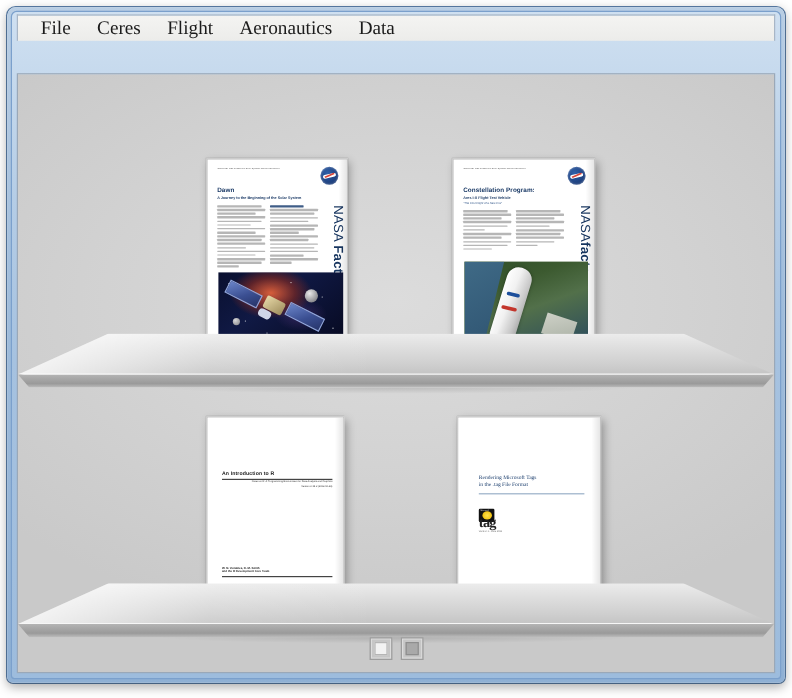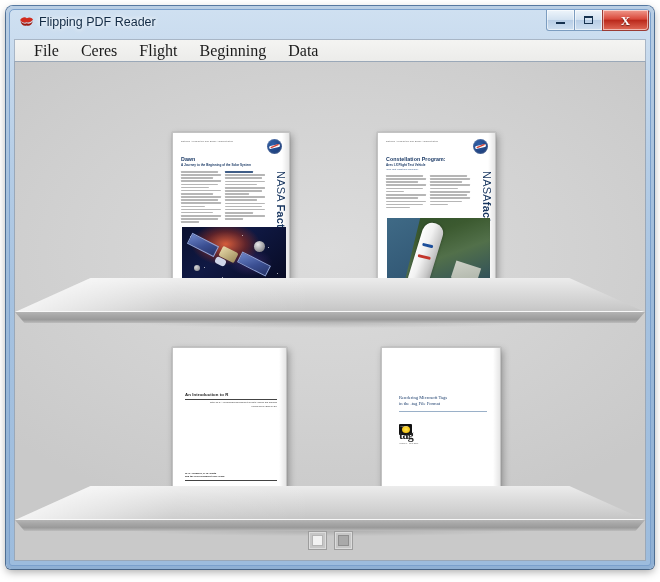--- a/index.html
+++ b/index.html
@@ -368,45 +368,26 @@
   .pbtn.off i { background: #a9a9a9; border-color: #8e8e8e; }
 </style>
 </head>
 <body>
 
 <div id="desktop">
 
   <div id="window">
     <div id="window-inner">
 
-      <div id="titlebar">
-        <svg id="title-icon" viewBox="0 0 16 15">
-          <path d="M1.2 4.2 C3 1.4 6.4 0.6 8.4 2.4 C10.6 0.8 13.8 1.6 15 4.0 C13.2 6.2 10.4 7.4 8.2 6.6 C5.8 7.8 2.8 6.8 1.2 4.2 Z" fill="#d12b1f"></path>
-          <path d="M1.6 5.4 C3.4 8.0 6.2 9.0 8.3 7.9 C10.5 9.0 13.2 7.8 14.7 5.3 C14.2 8.8 11.2 11.2 8.3 10.2 C5.2 11.4 2.0 9.0 1.6 5.4 Z" fill="#9c1a10"></path>
-        </svg>
-        <div id="title-text">Flipping PDF Reader</div>
-
-        <div id="winctl">
-          <div class="wbtn">
-            <div class="mini-min"></div>
-          </div>
-          <div class="wbtn">
-            <div class="mini-max"></div>
-          </div>
-          <div class="wbtn" id="btn-close">
-            <span class="wglyph">X</span>
-          </div>
-        </div>
-      </div>
 
       <div id="menubar">
         <div class="menu-item">File</div>
         <div class="menu-item">Ceres</div>
         <div class="menu-item">Flight</div>
-        <div class="menu-item">Beginning</div>
+        <div class="menu-item">Aeronautics</div>
         <div class="menu-item">Data</div>
       </div>
 
       <div id="client">
         <div id="shelfarea">
 
           <div class="book" id="book1">
             <div class="nasa-page">
               <div class="nasa-hdr">National Aeronautics and Space Administration</div>
               <div class="nasa-meatball"></div>

